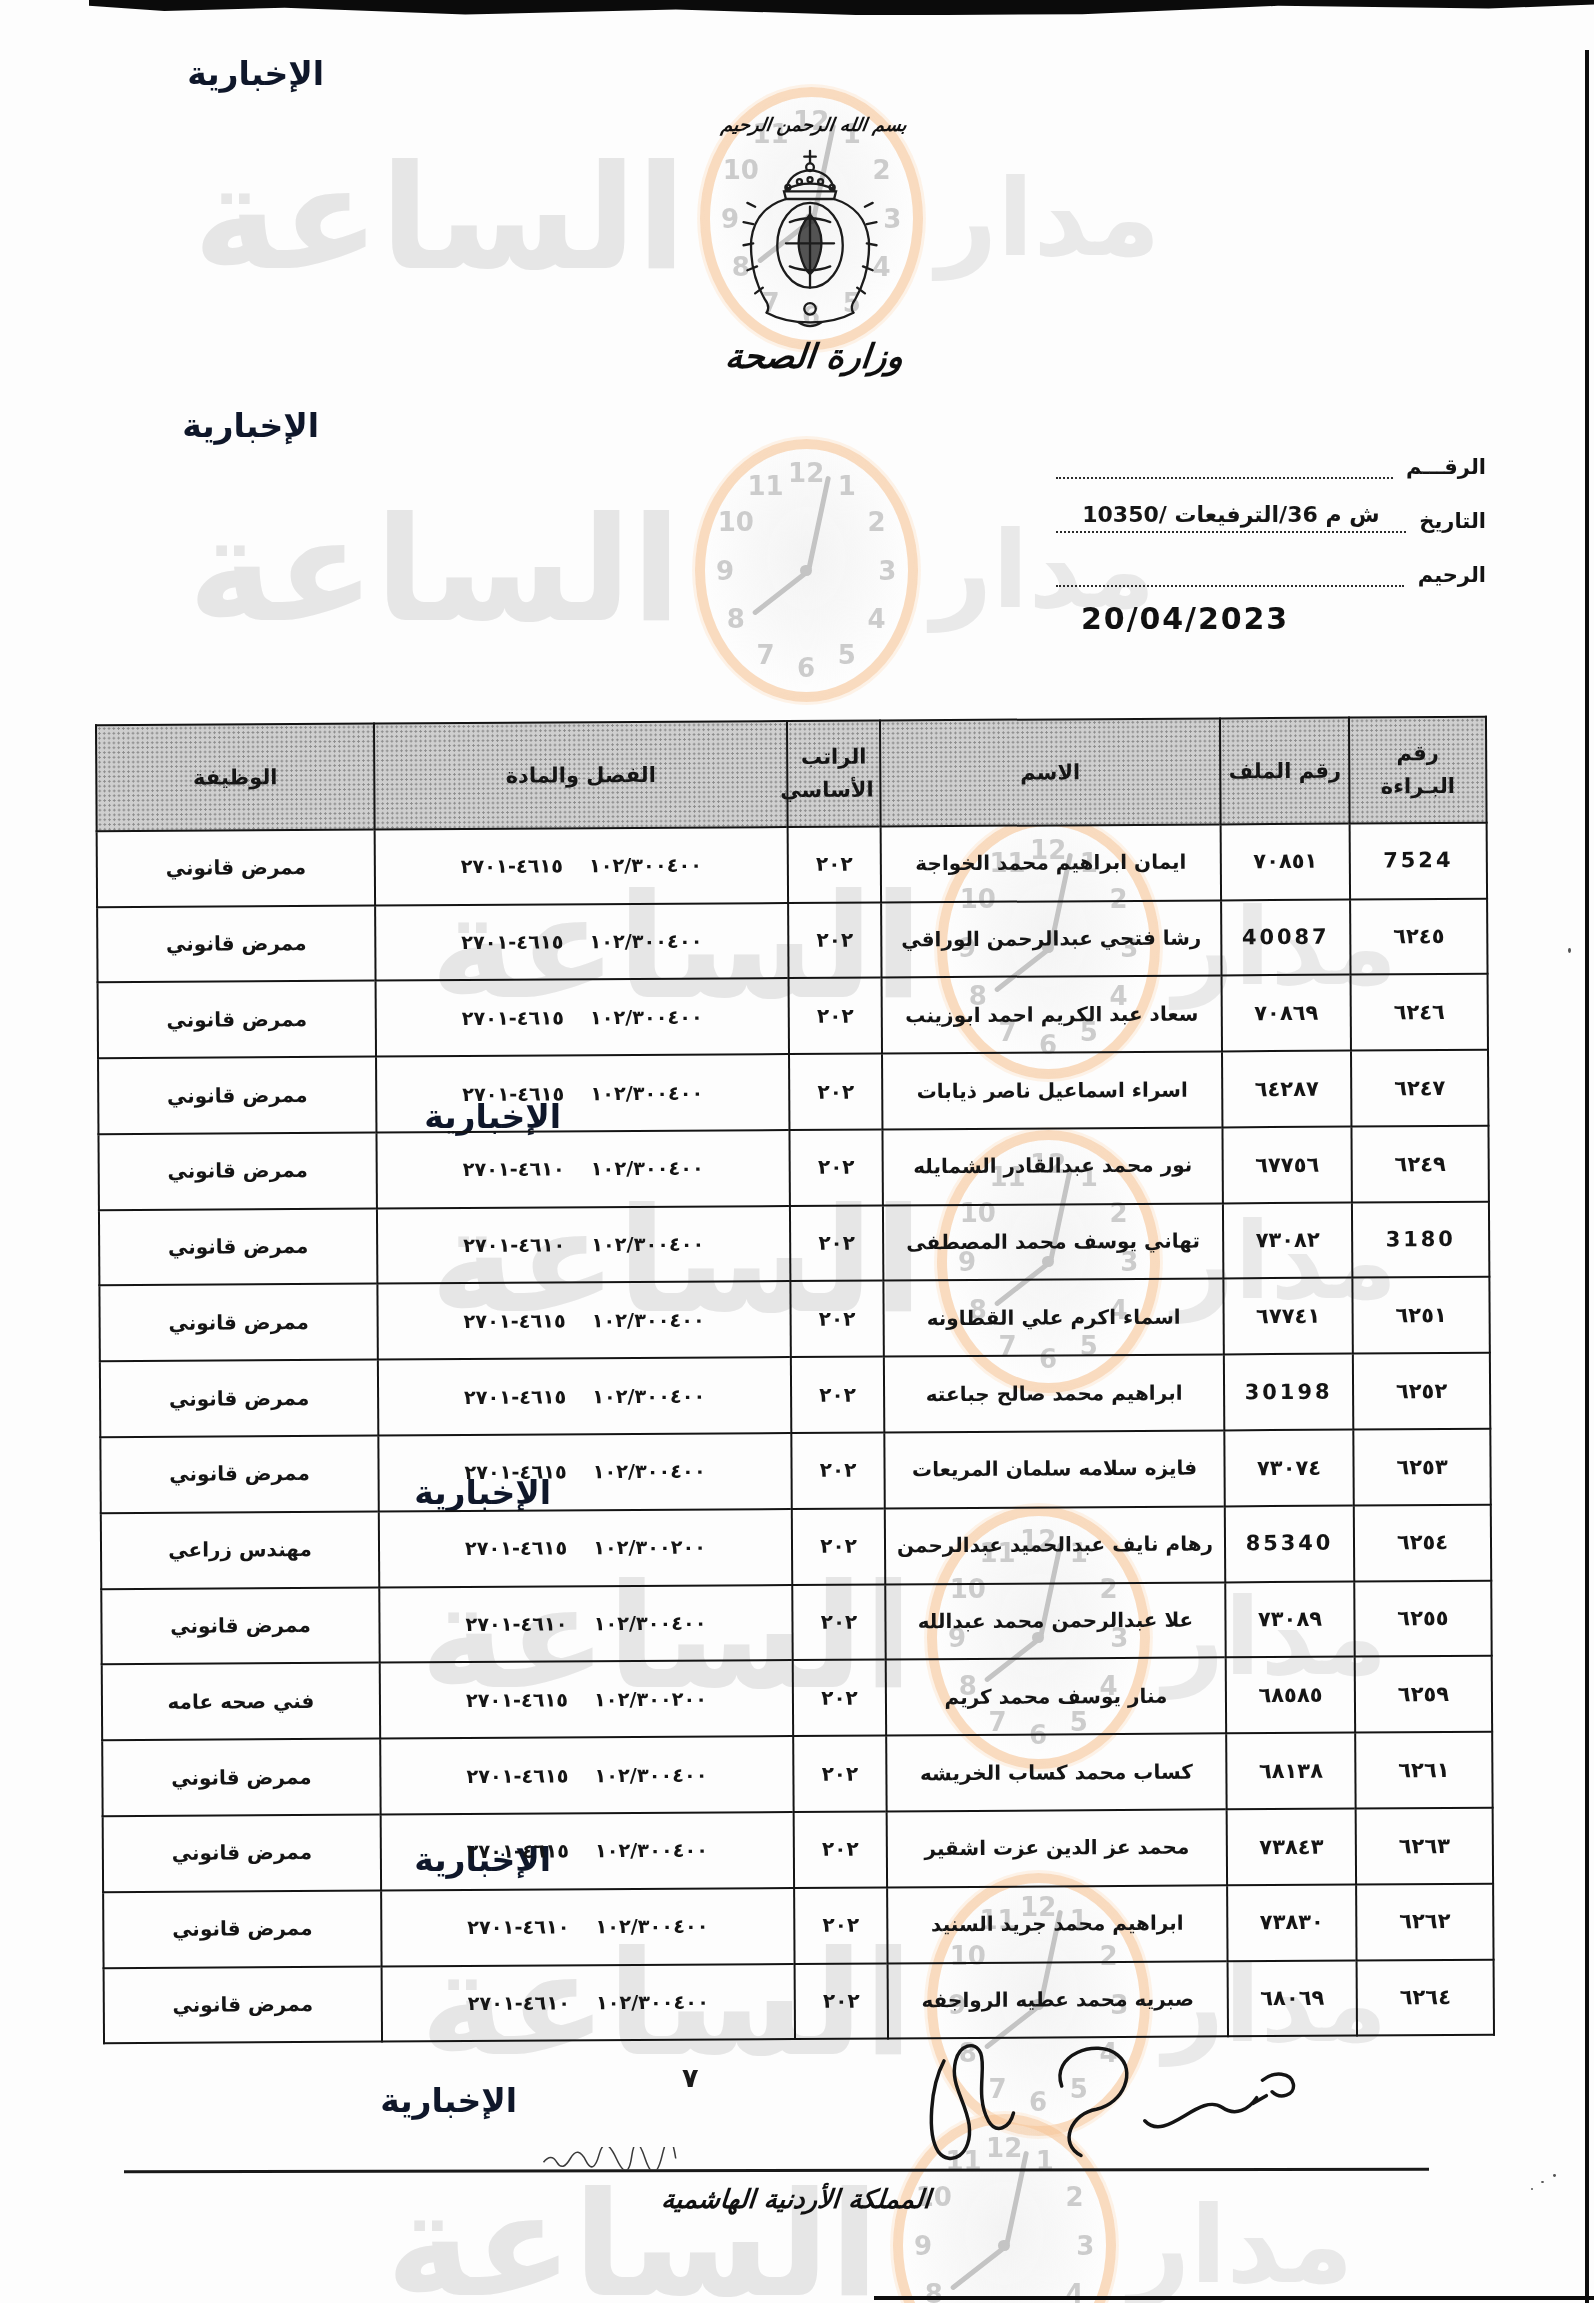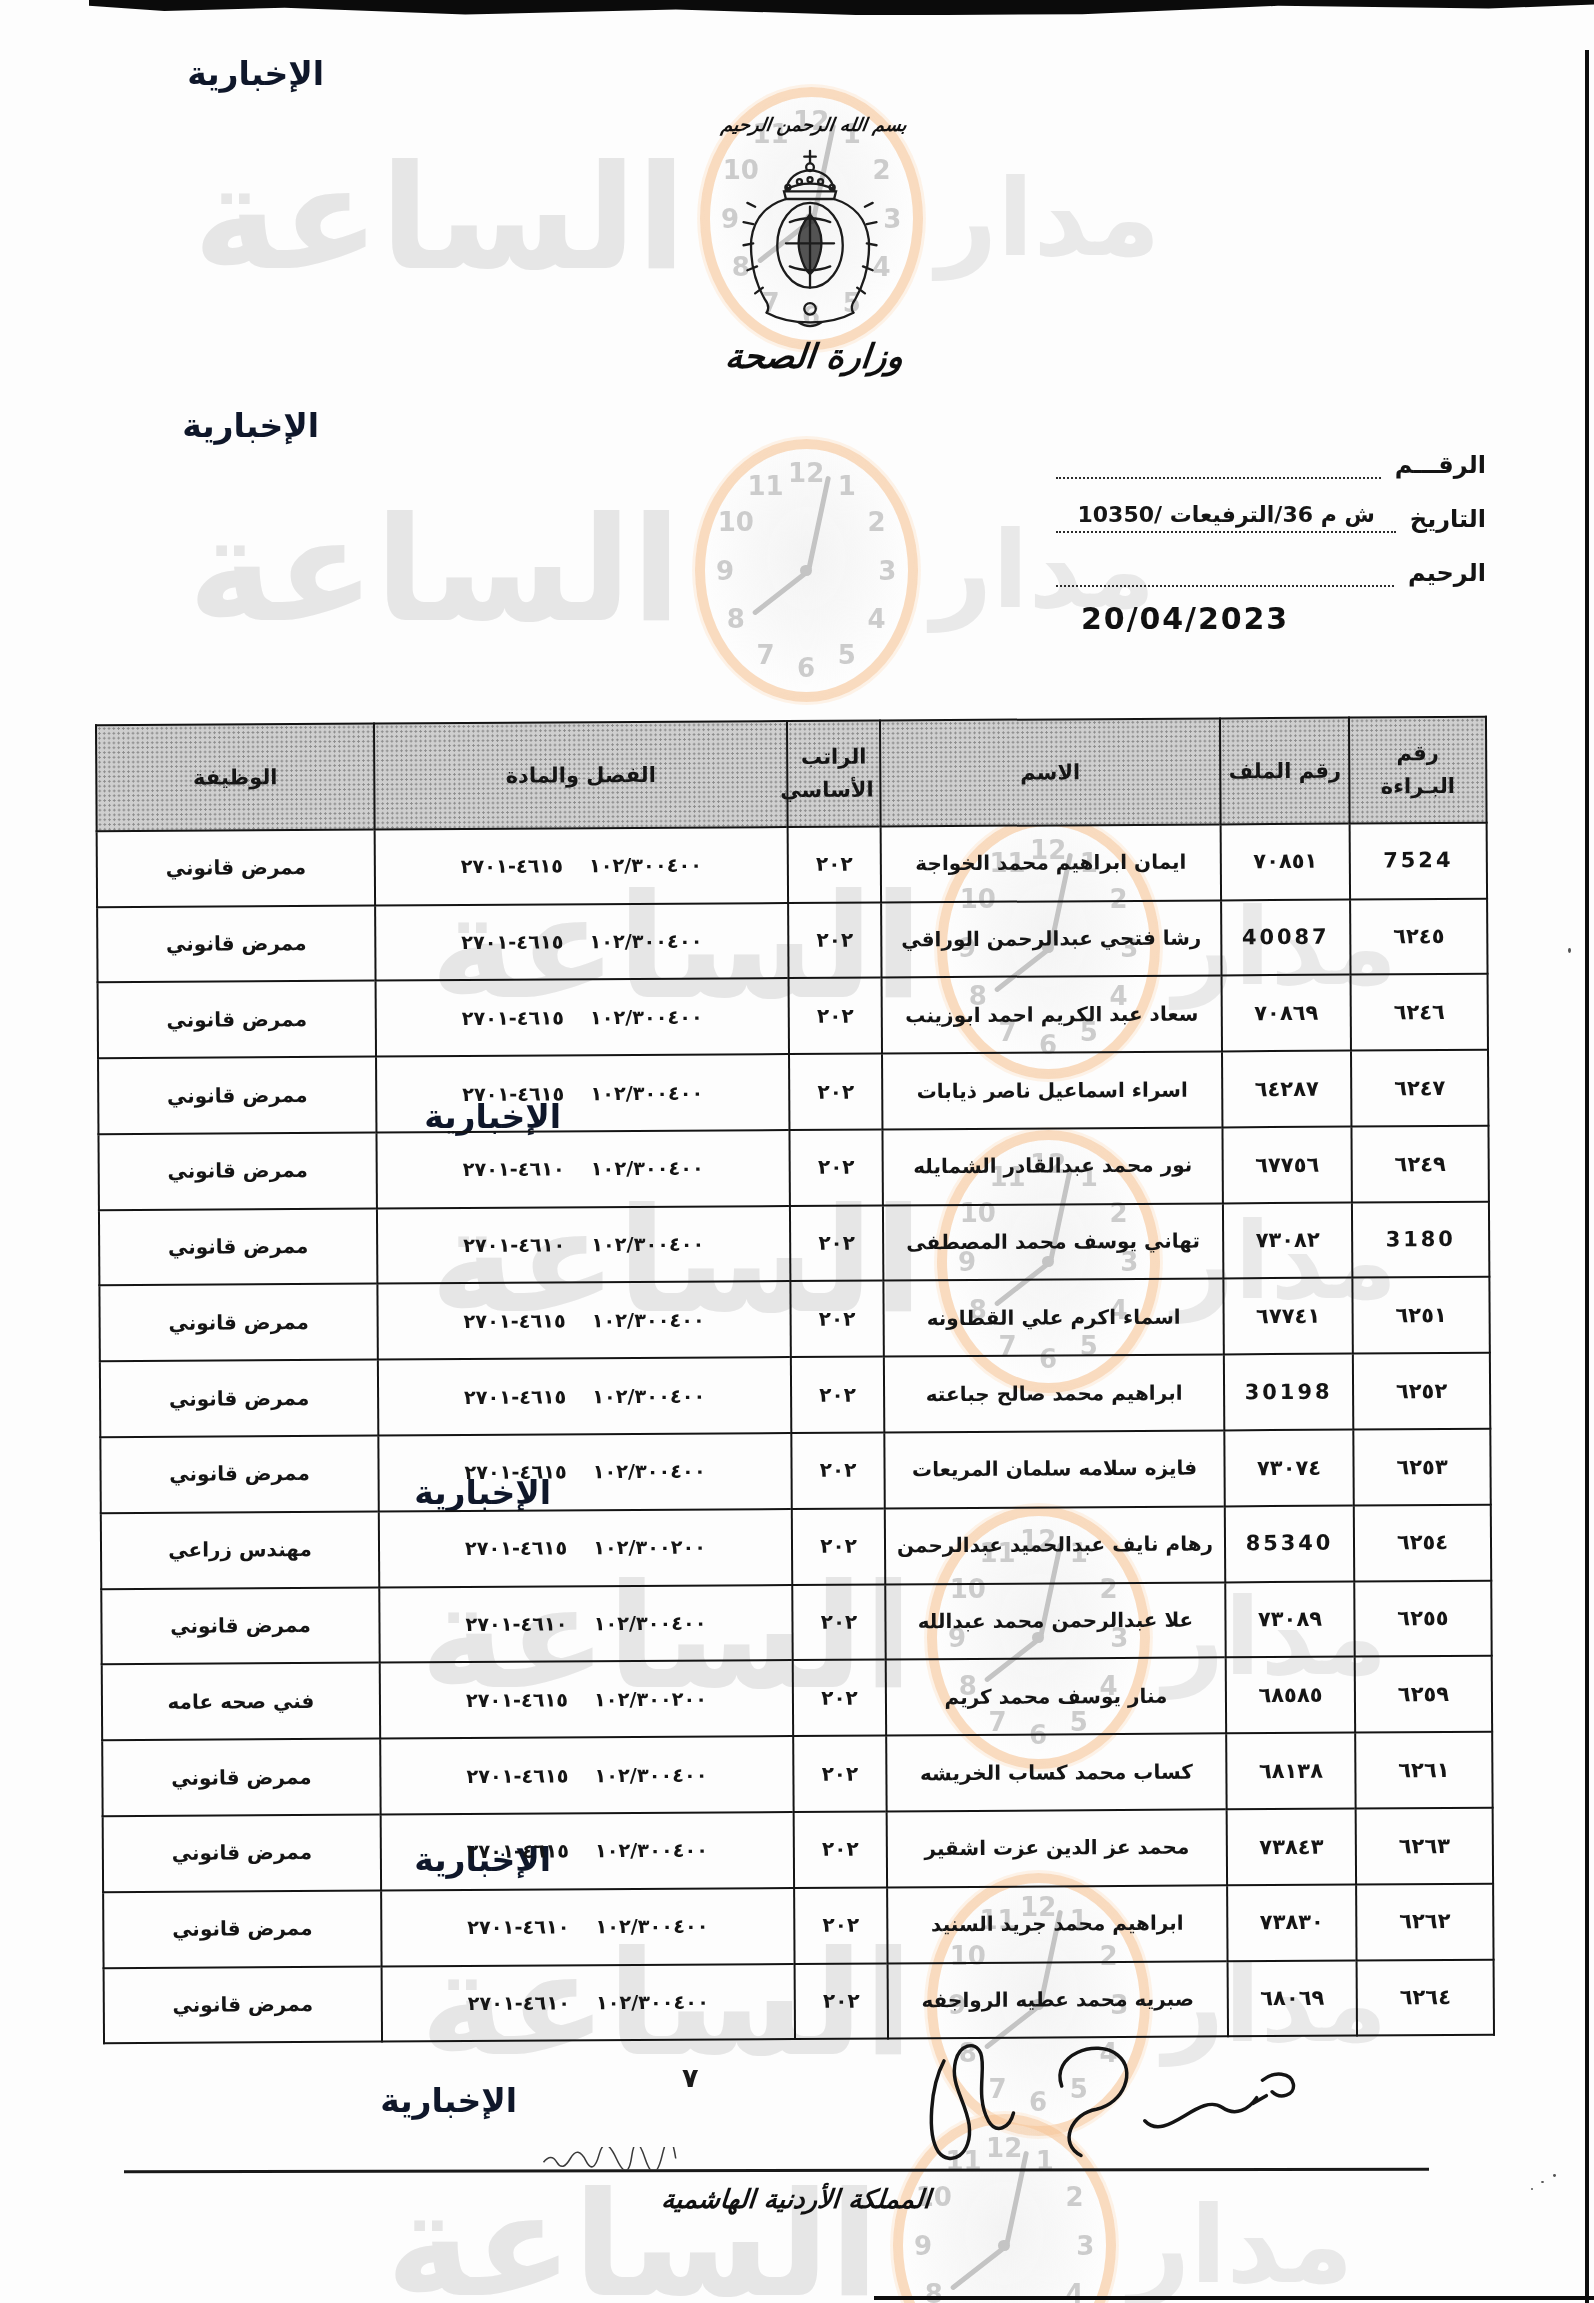--- a/index.html
+++ b/index.html
@@ -32,21 +32,21 @@
   .speck{position:absolute;background:#555;border-radius:50%;z-index:2;}
   
   .bismillah{position:absolute;left:703px;top:114px;width:222px;text-align:center;
     font-size:18.3px;font-weight:bold;font-style:italic;color:#111;transform:skewX(-8deg);z-index:2;}
   .crest{position:absolute;left:726px;top:147px;z-index:2;}
   .ministry{position:absolute;left:684px;top:336px;width:261px;text-align:center;
     font-size:34px;font-weight:bold;font-style:italic;color:#0f0f0f;transform:skewX(-6deg);z-index:2;}
   
   .fields{position:absolute;right:108px;top:448px;width:430px;direction:rtl;z-index:2;}
   .field-line{display:flex;align-items:flex-end;margin-bottom:23px;}
-  .field-label{font-size:24px;font-weight:bold;white-space:nowrap;margin-left:13.5px;color:#141414;}
+  .field-label{font-size:21px;font-weight:bold;white-space:nowrap;margin-left:13.5px;color:#141414;}
   .leader{flex:1;border-bottom:2.3px dotted #2b2b2b;min-height:29px;text-align:center;}
   .leader .value{font-size:22px;font-weight:bold;color:#161616;white-space:nowrap;}
   .greg-date{position:absolute;right:305px;top:601px;font-size:30px;font-weight:bold;
     letter-spacing:1.9px;color:#111;z-index:2;font-family:"DejaVu Sans",sans-serif;}
   
   .tbl-wrap{position:absolute;left:99px;top:720px;width:1390px;transform:rotate(-.35deg);z-index:2;}
   table{width:100%;border-collapse:collapse;table-layout:fixed;direction:rtl;background:transparent;}
   th,td{border:2.3px solid #141414;text-align:center;vertical-align:middle;color:#151515;padding:1.9px 5.8px;}
   th{height:100px;font-size:21px;font-weight:bold;line-height:1.55;
      background-color:#cfcfcf;

